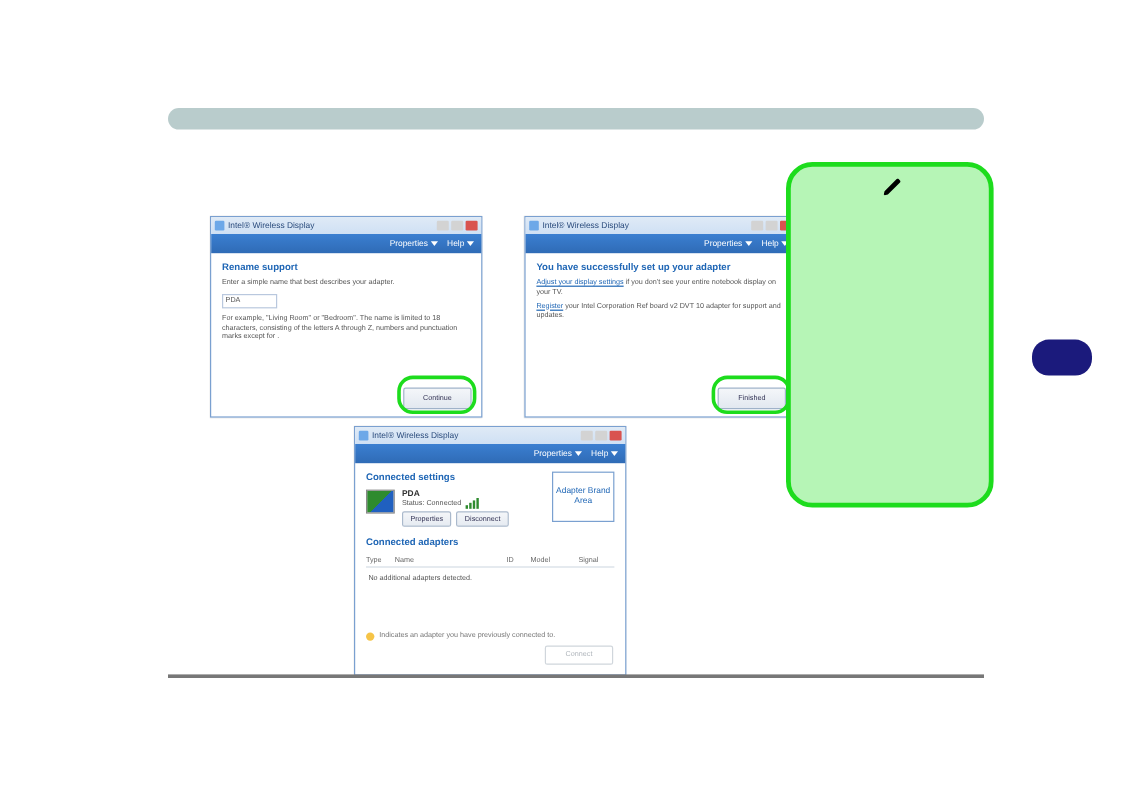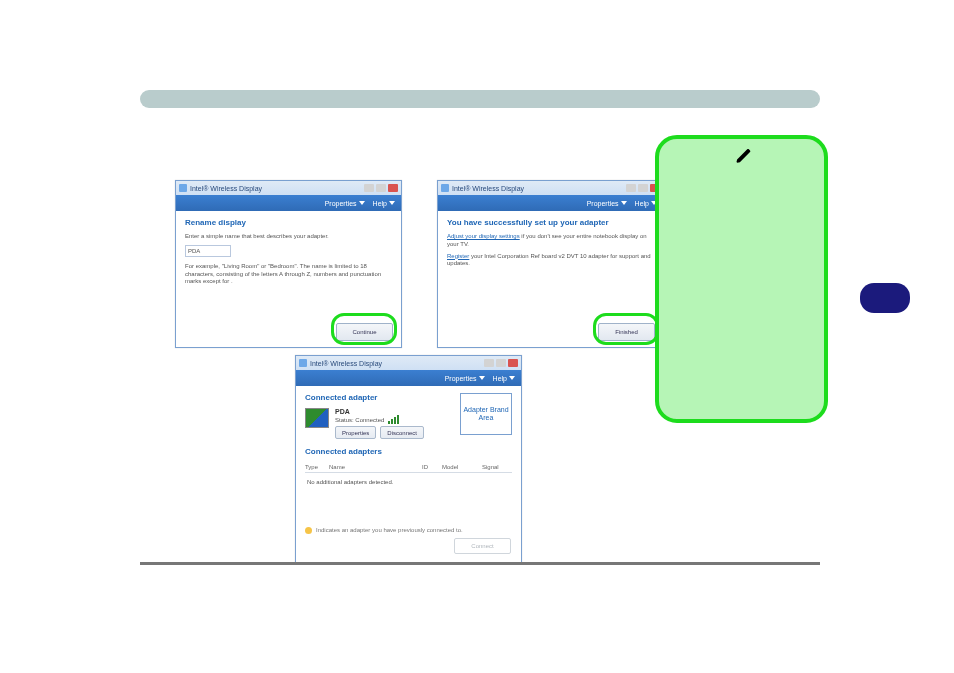--- a/index.html
+++ b/index.html
@@ -211,21 +211,21 @@
     <span>
         <span>Properties</span>
         <span class="tri-down"></span>
       </span>
     <span>
         <span>Help</span>
         <span class="tri-down"></span>
       </span>
   </div>
   <div class="panel-body">
-    <div class="heading-blue">Rename display</div>
+    <div class="heading-blue">Rename support</div>
     <div class="small-txt">Enter a simple name that best describes your adapter.</div>
     <div class="input-box">
         <span>PDA</span>
       </div>
     <div class="small-txt" style="margin-top:6px">For example, "Living Room" or "Bedroom". The name is limited to 18 characters, consisting of the letters A through Z, numbers and punctuation marks except for .</div>
     <div class="btn-bottom">
         <span>Continue</span>
       </div>
     <div class="green-ring"></div>
   </div>
@@ -280,21 +280,21 @@
     <span>
         <span>Properties</span>
         <span class="tri-down"></span>
       </span>
     <span>
         <span>Help</span>
         <span class="tri-down"></span>
       </span>
   </div>
   <div class="panel-body" style="min-height:160px">
-    <div class="heading-blue">Connected adapter</div>
+    <div class="heading-blue">Connected settings</div>
     <div class="adapter-card">
       <div class="adapter-thumb"></div>
       <div>
         <div style="font-size:7px;font-weight:bold;color:#333">PDA</div>
         <div style="font-size:6px;color:#555;display:flex;align-items:center">
           <span>Status: Connected</span>
           <span class="signal-bars">
               <span></span>
               <span></span>
               <span></span>

